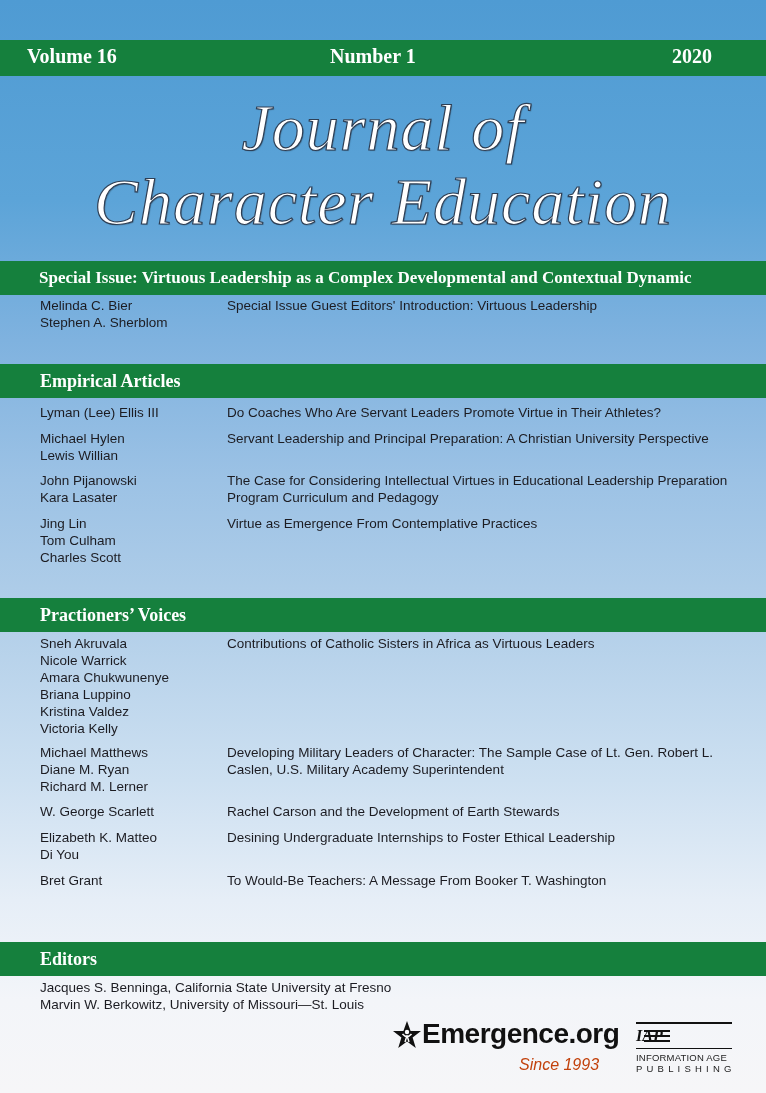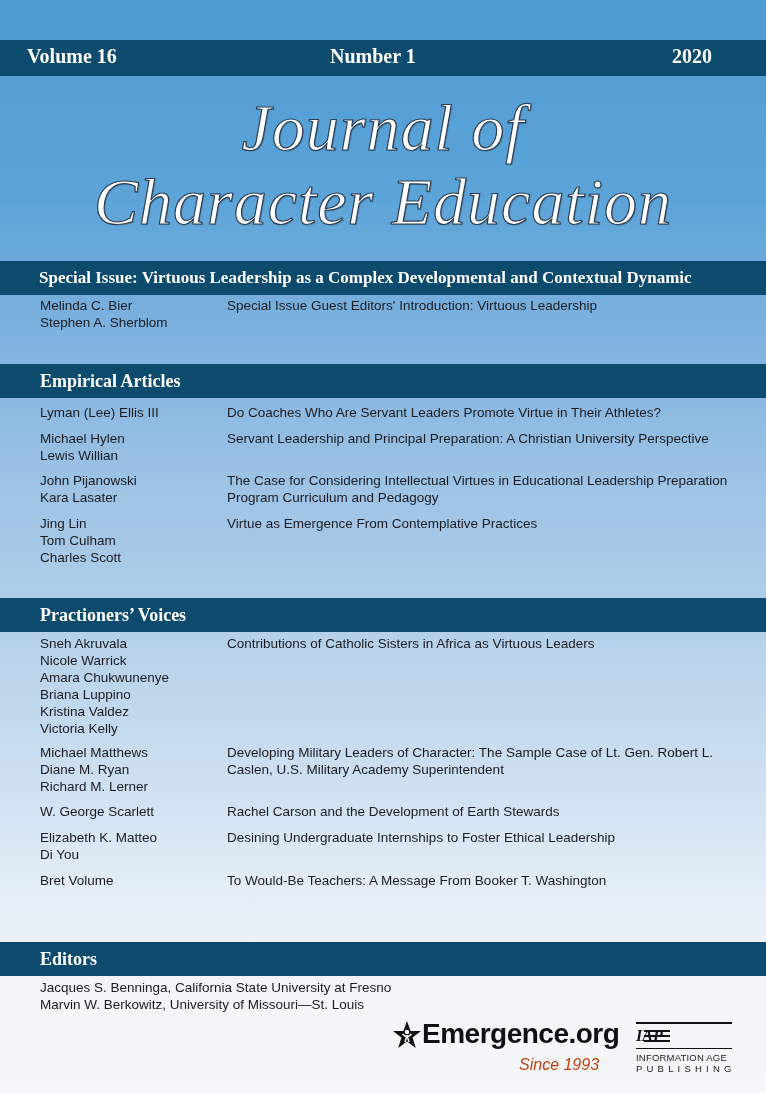--- a/index.html
+++ b/index.html
@@ -13,21 +13,21 @@
       #9cc2e5 480px,
       #b2cfe9 620px,
       #cde0f1 780px,
       #e6eef7 900px,
       #f3f5f9 1000px,
       #f6f6f8 1093px);
     font-family: "Liberation Sans", sans-serif;
     color: #1a1a1a;
   }
   .bar {
-    position: absolute; left: 0; width: 766px; background: #0c4a6e;
+    position: absolute; left: 0; width: 766px; background: #15803d;
     color: #fff; font-family: "Liberation Serif", serif; font-weight: bold;
   }
   .topbar { top: 40px; height: 36px; }
   .topbar span { position: absolute; top: 5px; font-size: 20px; }
   .vol { left: 27px; }
   .num { left: 330px; }
   .year { right: 54px; }
 
   .title {
     position: absolute; left: 0; width: 766px; text-align: center;
@@ -172,21 +172,21 @@
   <div class="authors">
     <div>Elizabeth K. Matteo</div>
     <div>Di You</div>
   </div>
   <div class="atitle">
     <div>Desining Undergraduate Internships to Foster Ethical Leadership</div>
   </div>
 </div>
 <div class="entry" style="top:872px;">
   <div class="authors">
-    <div>Bret Volume</div>
+    <div>Bret Grant</div>
   </div>
   <div class="atitle">
     <div>To Would-Be Teachers: A Message From Booker T. Washington</div>
   </div>
 </div>
 
 <div class="bar secbar sec-ed">
   <span>Editors</span>
 </div>
 <div class="editors">

